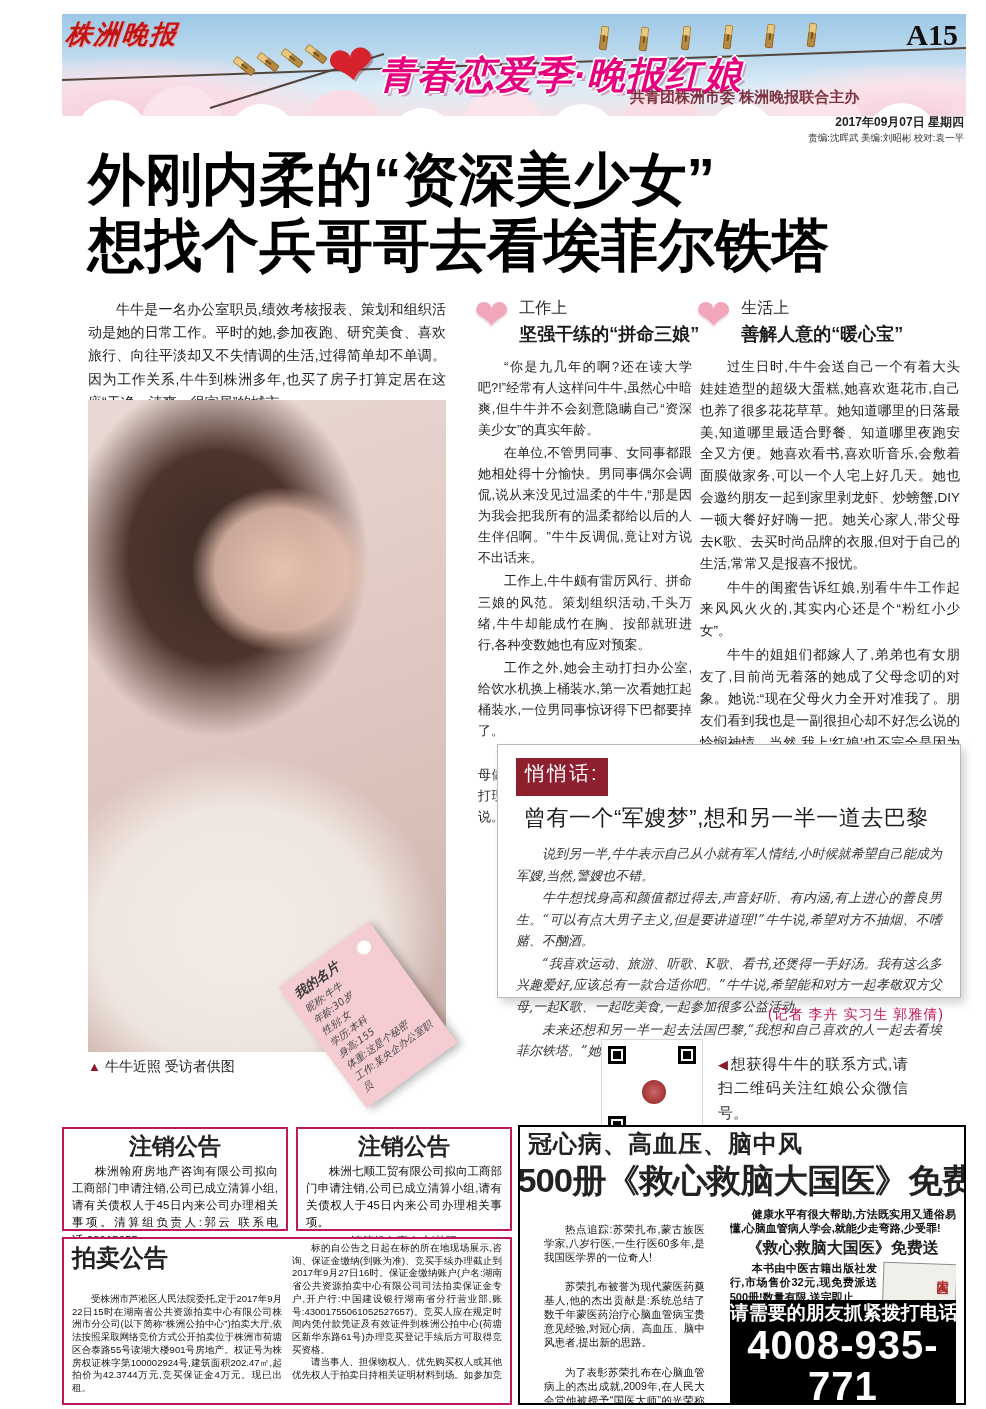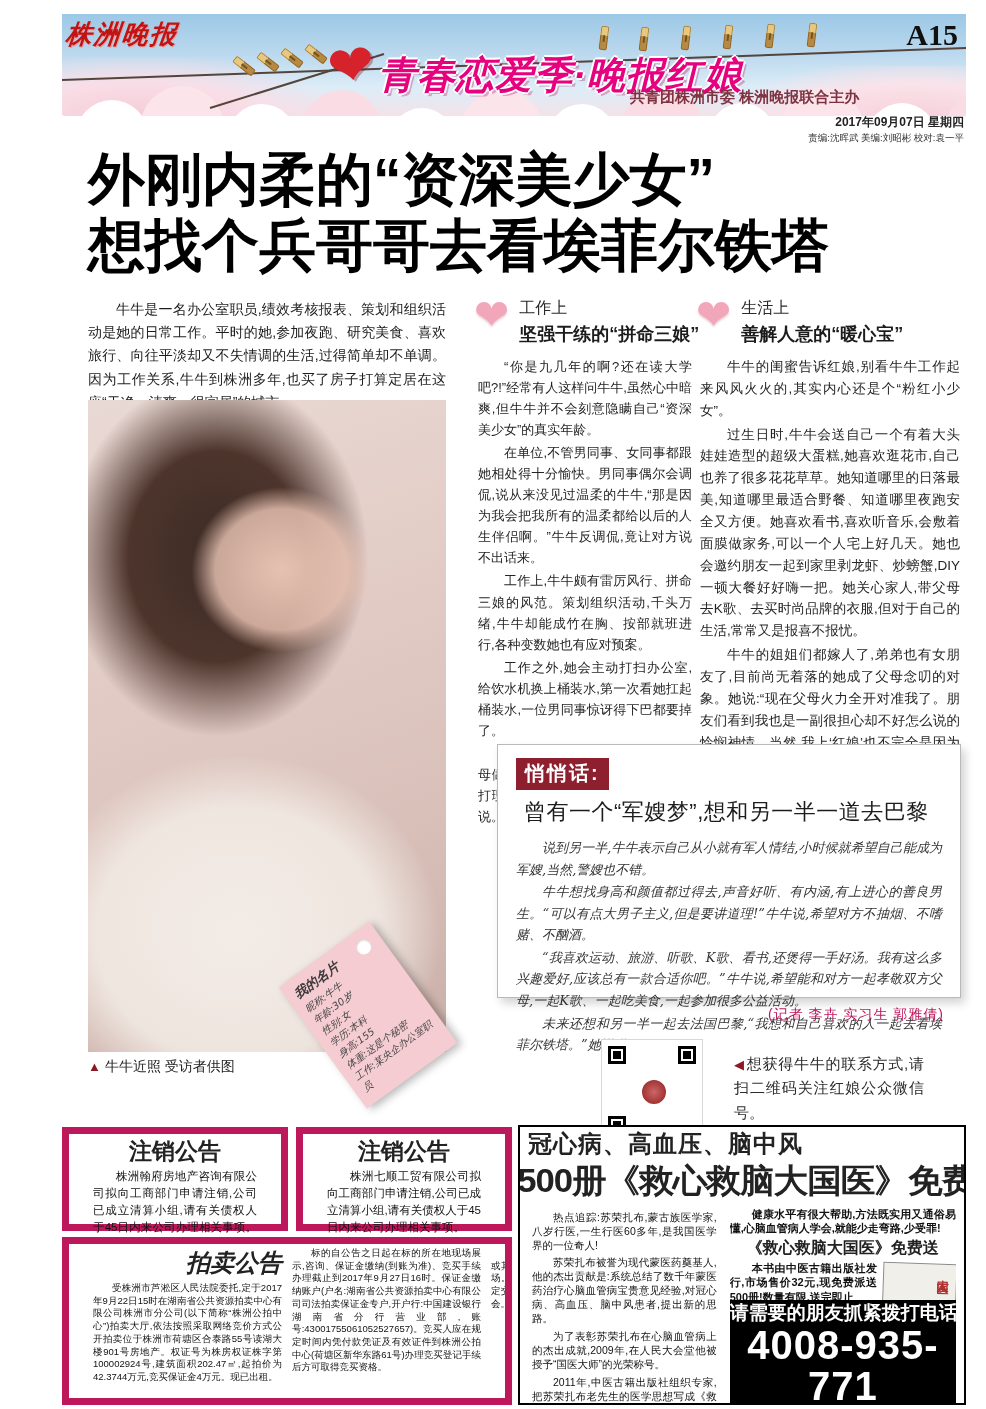--- a/index.html
+++ b/index.html
@@ -66,60 +66,60 @@
   .sec-head{display:flex;align-items:flex-start;margin-bottom:10px;}
   .sec-heart{font-size:42px;line-height:.9;color:#f2a6ba;margin:-2px 10px 0 -4px;
     text-shadow:0 2px 2px rgba(200,120,150,.35);}
   .sec-tag{font-size:16px;color:#2a2a2a;margin-bottom:3px;}
   .sec-title{font-size:18px;font-weight:600;color:#1c1c1c;white-space:nowrap;}
   .body-p{font-size:13px;line-height:1.62;color:#242424;text-align:justify;text-indent:2em;margin:0 0 2px 0;}
   .col-right .body-p{font-size:13.5px;}
   
   .whisper{position:absolute;left:497px;top:744px;width:464px;height:254px;background:#fff;
     border:1px solid #b9b9b9;box-shadow:4px 5px 9px rgba(0,0,0,.18);padding:13px 18px;box-sizing:border-box;}
-  .whisper-badge{display:inline-block;background:#8e1f2f;color:#fff;font-size:20px;font-weight:700;
-    padding:2px 9px 3px;letter-spacing:2px;}
+  .whisper-badge{display:inline-block;background:#8e1f2f;color:#fff;font-size:20px;font-weight:400;
+    padding:2px 9px 9px;letter-spacing:2px;}
   .whisper-title{font-size:22px;color:#1c1c1c;margin:7px 8px 10px;letter-spacing:.5px;}
   .wp{font:italic 13px "DejaVu Serif",serif;color:#333;line-height:1.66;text-indent:2em;
     text-align:justify;margin:0 0 1px 0;}
   .byline{position:absolute;right:42px;top:1006px;font-size:14px;color:#be185d;letter-spacing:1px;}
   
   .qr-block{position:absolute;left:602px;top:1040px;display:flex;}
   .qr{position:relative;width:92px;height:92px;border:4px solid #fff;outline:1px solid #d7d7d7;
     background-color:#fff;background-blend-mode:lighten;
     background-image:
       repeating-linear-gradient(0deg,#000 0 5px,#fff 5px 9px,#000 9px 13px,#fff 13px 20px),
       repeating-linear-gradient(90deg,#000 0 5px,#fff 5px 10px,#000 10px 14px,#fff 14px 21px);}
   .qr-finder{position:absolute;width:18px;height:18px;border:3px solid #000;background:#fff;box-sizing:border-box;}
   .qr-finder::after{content:"";position:absolute;inset:2px;background:#000;}
   .qr-finder.tl{top:2px;left:2px;} .qr-finder.tr{top:2px;right:2px;} .qr-finder.bl{bottom:2px;left:2px;}
   .qr-seal{position:absolute;top:50%;left:50%;width:24px;height:24px;margin:-12px 0 0 -12px;border-radius:50%;
     background:radial-gradient(circle,#c66 0%,#a23333 70%);border:2px solid #fff;}
-  .qr-note{width:190px;margin-left:32px;padding-top:12px;font-size:15px;line-height:1.62;color:#2c2c2c;text-align:justify;}
+  .qr-note{width:190px;margin-left:16px;padding-top:12px;font-size:15px;line-height:1.62;color:#2c2c2c;text-align:justify;}
   .qr-tri{color:#8b1a26;font-size:13px;margin-right:2px;}
   
-  .notice{position:absolute;border:7px solid #be185d;padding:3px 24px;box-sizing:border-box;background:#fff;}
+  .notice{position:absolute;border:2px solid #be185d;padding:3px 8px;box-sizing:border-box;background:#fff;}
   .n1{left:62px;top:1127px;width:226px;height:104px;}
   .n2{left:296px;top:1127px;width:216px;height:104px;}
   .notice-title{text-align:center;font-size:23px;font-weight:900;line-height:1.2;margin:1px 0 2px;}
   .notice-body{font-size:11.5px;line-height:1.5;color:#111;text-align:justify;text-indent:2em;}
   .notice-footer{font-size:11.5px;text-align:center;margin-top:2px;}
   .auction{left:62px;top:1237px;width:450px;height:168px;overflow:hidden;}
   .auction-cols{column-count:2;column-gap:10px;height:100%;}
-  .auction-title{text-align:right;font-size:24px;font-weight:900;margin:0 0 3px;font-style:italic;}
+  .auction-title{text-align:left;font-size:24px;font-weight:900;margin:0 0 19px;}
   .ap{font-size:9.5px;line-height:1.34;color:#111;text-align:justify;text-indent:2em;margin:0;}
   
   .big-ad{position:absolute;left:518px;top:1125px;width:448px;height:280px;border:2px solid #000;
     padding:3px 8px 4px;box-sizing:border-box;background:#fff;overflow:hidden;}
   .ba-t1{text-align:left;font-size:24px;font-weight:900;letter-spacing:1px;line-height:1.15;}
   .ba-t2{text-align:center;font-size:33px;font-weight:900;white-space:nowrap;letter-spacing:-1px;
     transform:scaleX(1.05);transform-origin:center;margin:1px 0 3px;}
   .ba-cols{display:flex;gap:9px;height:203px;}
   .ba-left{width:46%;overflow:hidden;}
-  .ba-left p{font-size:10.5px;line-height:1.33;text-align:justify;text-indent:2em;margin:4px;color:#111;}
+  .ba-left p{font-size:10.5px;line-height:1.33;text-align:justify;text-indent:2em;margin:16px;color:#111;}
   .ba-right{width:54%;display:flex;flex-direction:column;overflow:hidden;}
   .ba-content{flex:1;overflow:hidden;}
   .ba-content p{font-size:11px;line-height:1.33;text-align:justify;text-indent:2em;margin:0;color:#111;font-weight:bold;}
   .ba-sub{text-align:center;font-weight:900;font-size:16px;margin:2px 0;white-space:nowrap;}
   .book{float:right;width:72px;height:84px;margin:2px 0 2px 5px;border:1px solid #8a8a8a;
     background:linear-gradient(180deg,#f1efe9 0 52%,#c8d2da 52% 62%,#3c5a78 62% 100%);
     transform:rotate(2deg);position:relative;}
   .book-label{position:absolute;top:5px;right:5px;writing-mode:vertical-rl;font-size:12px;font-weight:700;
     color:#b03030;font-family:"DejaVu Serif",serif;letter-spacing:2px;}
   .book::after{content:"";position:absolute;left:8px;bottom:8px;width:34px;height:38px;border-radius:4px;
@@ -201,22 +201,22 @@
 </div>
 
 <div class="col-right">
   <div class="sec-head">
     <span class="sec-heart">❤</span>
     <div>
       <div class="sec-tag">生活上</div>
       <div class="sec-title">善解人意的“暖心宝”</div>
     </div>
   </div>
+  <p class="body-p">过生日时,牛牛会送自己一个有着大头娃娃造型的超级大蛋糕,她喜欢逛花市,自己也养了很多花花草草。她知道哪里的日落最美,知道哪里最适合野餐、知道哪里夜跑安全又方便。她喜欢看书,喜欢听音乐,会敷着面膜做家务,可以一个人宅上好几天。她也会邀约朋友一起到家里剥龙虾、炒螃蟹,DIY一顿大餐好好嗨一把。她关心家人,带父母去K歌、去买时尚品牌的衣服,但对于自己的生活,常常又是报喜不报忧。</p>
   <p class="body-p">牛牛的闺蜜告诉红娘,别看牛牛工作起来风风火火的,其实内心还是个“粉红小少女”。</p>
-  <p class="body-p">过生日时,牛牛会送自己一个有着大头娃娃造型的超级大蛋糕,她喜欢逛花市,自己也养了很多花花草草。她知道哪里的日落最美,知道哪里最适合野餐、知道哪里夜跑安全又方便。她喜欢看书,喜欢听音乐,会敷着面膜做家务,可以一个人宅上好几天。她也会邀约朋友一起到家里剥龙虾、炒螃蟹,DIY一顿大餐好好嗨一把。她关心家人,带父母去K歌、去买时尚品牌的衣服,但对于自己的生活,常常又是报喜不报忧。</p>
   <p class="body-p">牛牛的姐姐们都嫁人了,弟弟也有女朋友了,目前尚无着落的她成了父母念叨的对象。她说:“现在父母火力全开对准我了。朋友们看到我也是一副很担心却不好怎么说的怜悯神情。当然,我上‘红娘’也不完全是因为这些。我觉得,现在自己的思想上、经济上的条件都比较成熟了,已经做好了准备,可以走进婚姻了……”</p>
 </div>
 
 <div class="whisper">
   <span class="whisper-badge">悄悄话:</span>
   <div class="whisper-title">曾有一个“军嫂梦”,想和另一半一道去巴黎</div>
   <p class="wp">说到另一半,牛牛表示自己从小就有军人情结,小时候就希望自己能成为军嫂,当然,警嫂也不错。</p>
   <p class="wp">牛牛想找身高和颜值都过得去,声音好听、有内涵,有上进心的善良男生。“可以有点大男子主义,但是要讲道理!”牛牛说,希望对方不抽烟、不嗜赌、不酗酒。</p>
   <p class="wp">“我喜欢运动、旅游、听歌、K歌、看书,还煲得一手好汤。我有这么多兴趣爱好,应该总有一款合适你吧。”牛牛说,希望能和对方一起孝敬双方父母,一起K歌、一起吃美食,一起参加很多公益活动。</p>
   <p class="wp">未来还想和另一半一起去法国巴黎,“我想和自己喜欢的人一起去看埃菲尔铁塔。”她说道。</p>

